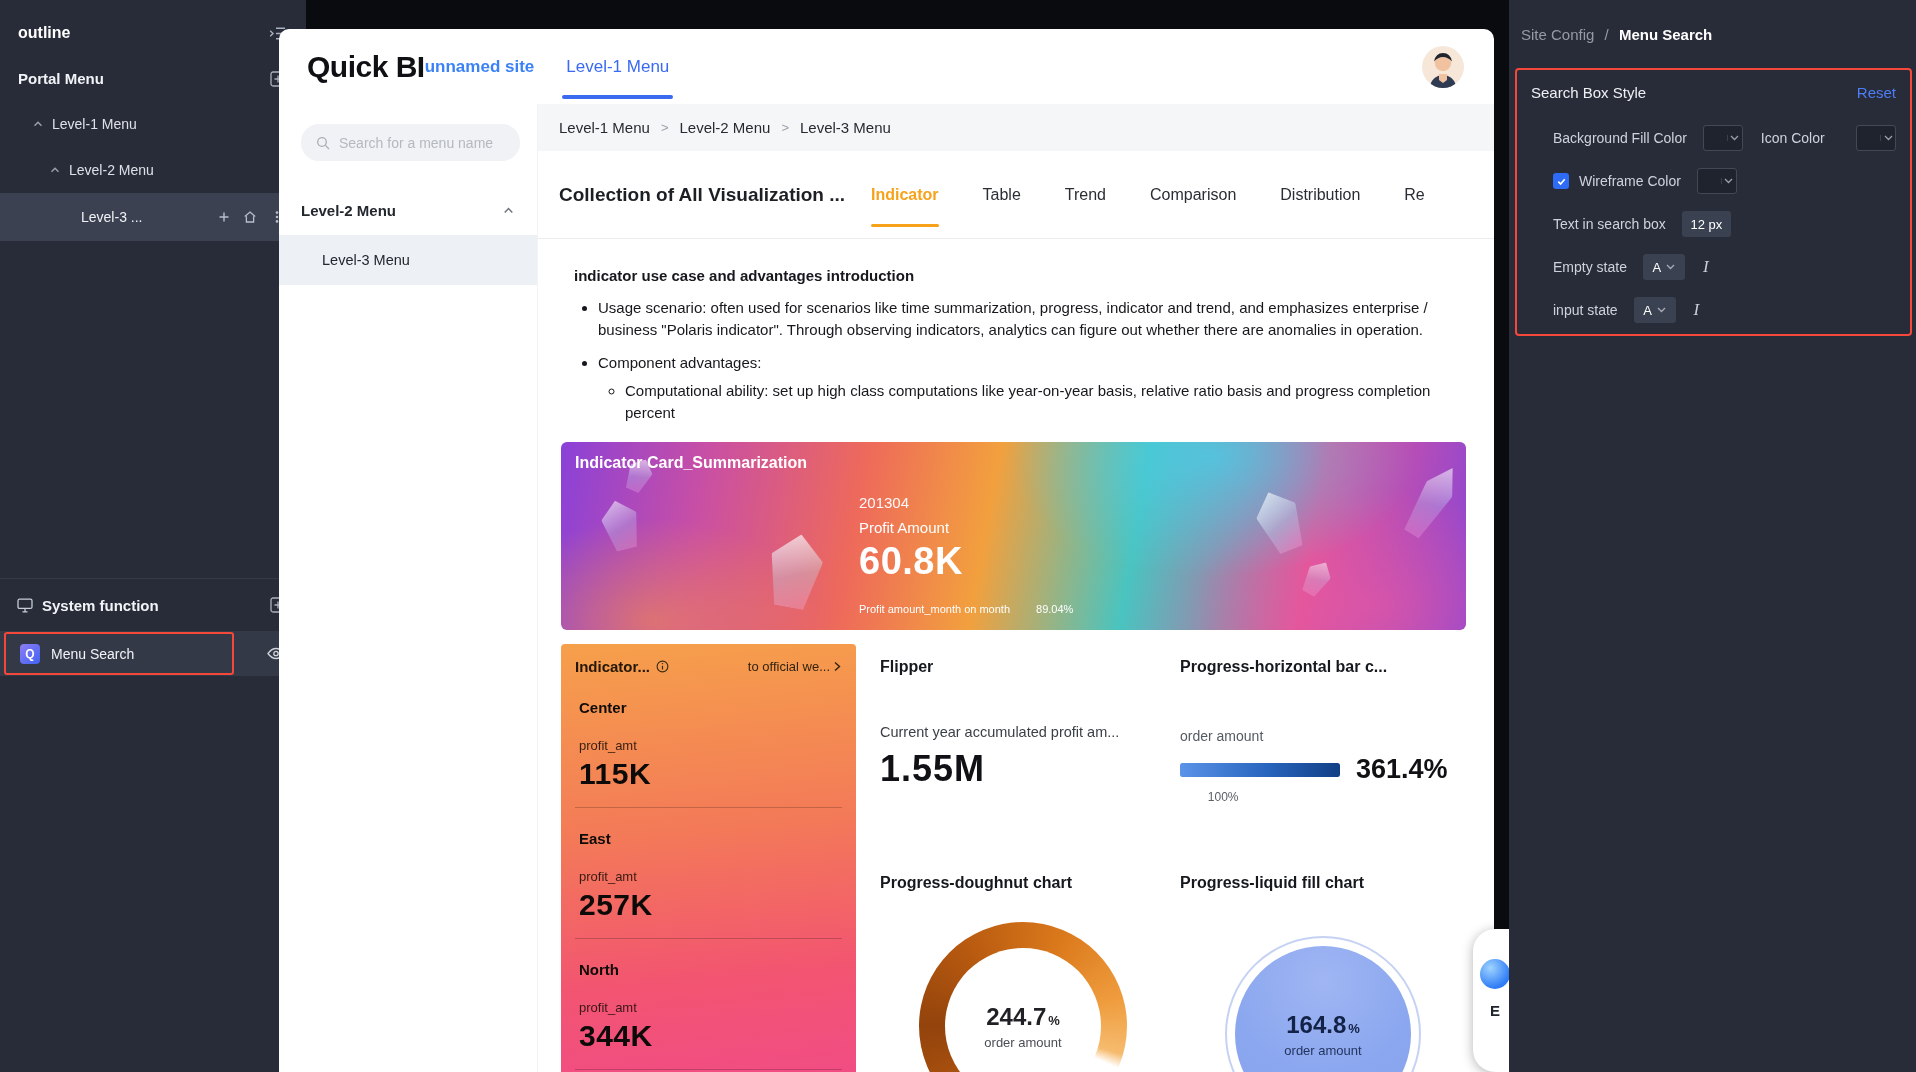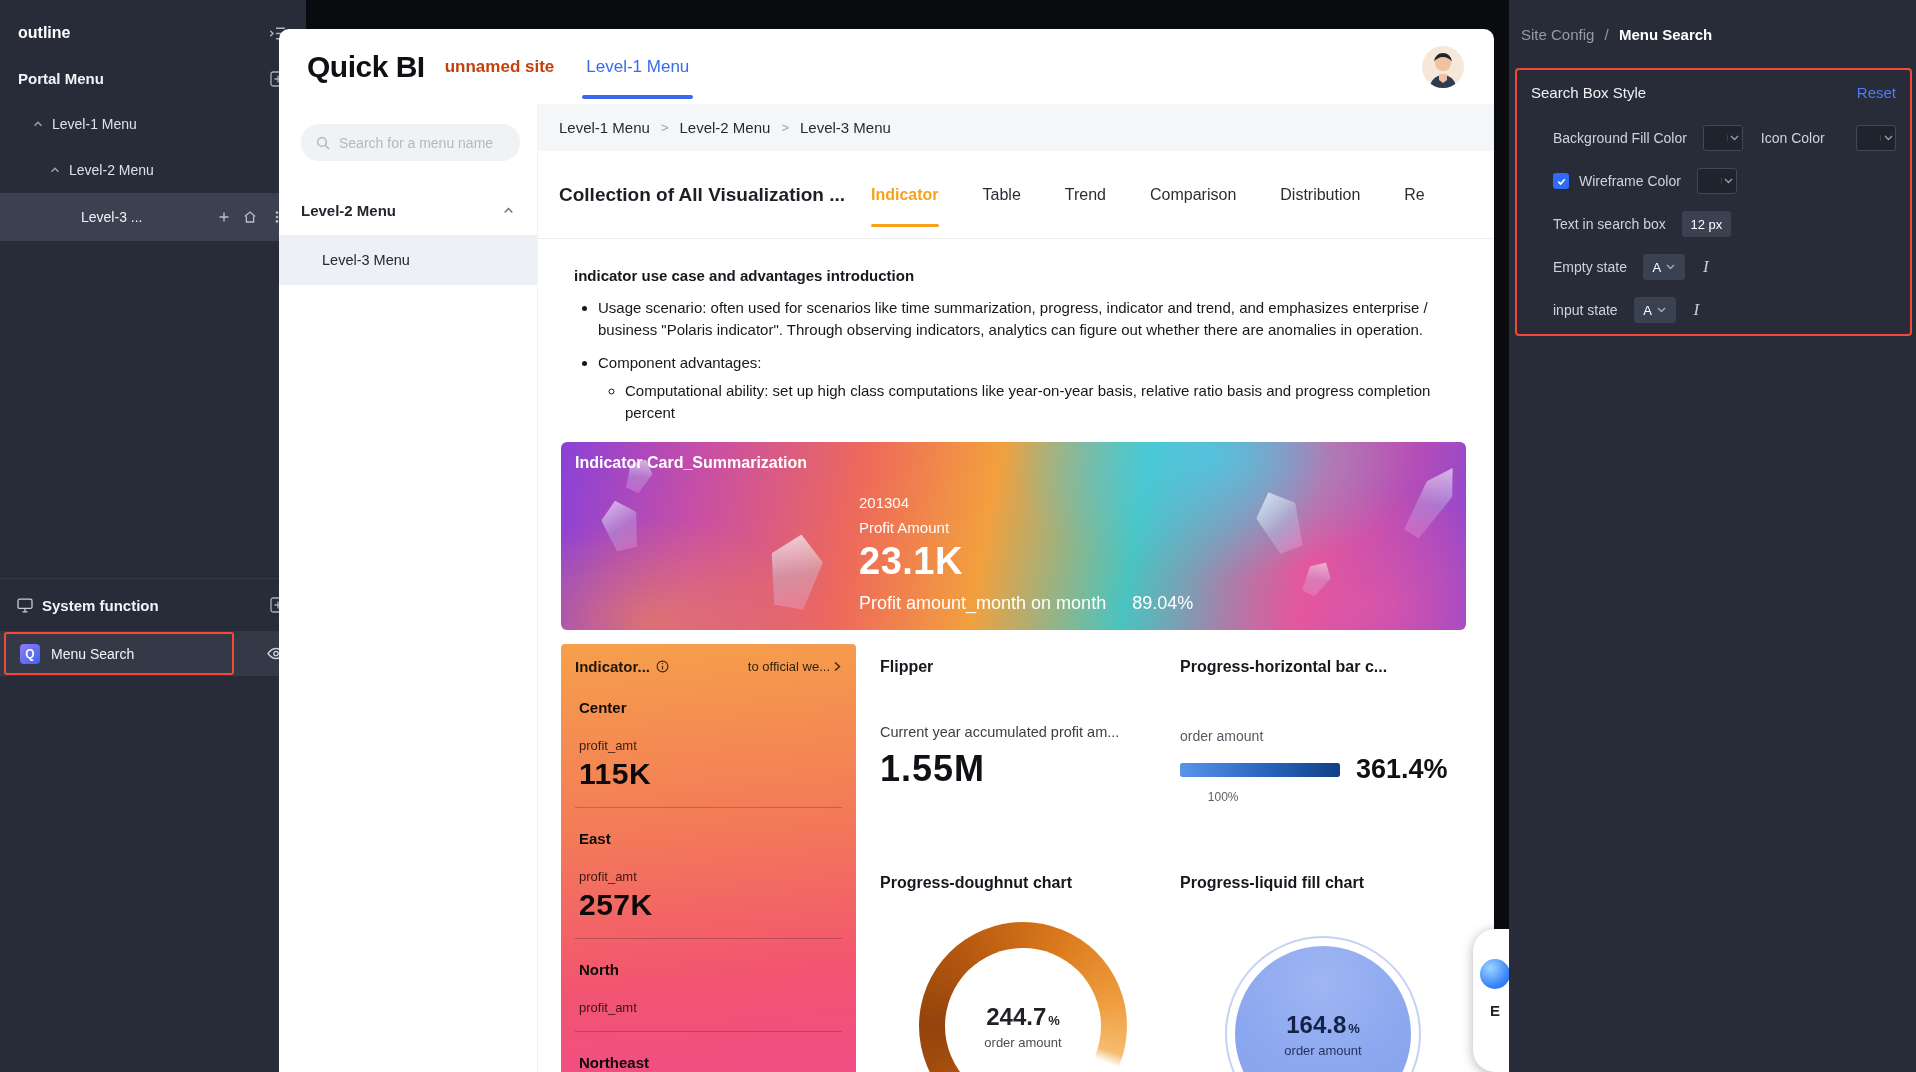--- a/index.html
+++ b/index.html
@@ -32,21 +32,21 @@
   .menu-search-row { position:relative; margin-top:6px; height:45px; background:#333947; display:flex; align-items:center; padding:0 20px; cursor:pointer; }
   .ms-outline { position:absolute; left:4px; top:1px; bottom:1px; width:230px; border:2px solid #f5483b; border-radius:3px; pointer-events:none; }
   .q-icon { width:20px; height:20px; border-radius:4px; background:linear-gradient(135deg,#8f7df5,#3f63f3); color:#fff; font-size:12px; font-weight:700; display:flex; align-items:center; justify-content:center; }
   .ms-label { margin-left:11px; font-size:14px; color:#f2f3f7; }
   .eye { position:absolute; right:21px; color:#cfd3db; cursor:pointer; }
 
   
   .main-card { position:absolute; left:279px; top:29px; width:1215px; height:1055px; background:#fff; border-radius:10px 10px 0 0; overflow:hidden; z-index:3; }
   .card-header { height:75px; display:flex; align-items:center; padding:0 30px 0 28px; }
   .logo { font-size:30px; font-weight:800; letter-spacing:-0.5px; color:#0e1013; }
-  .site-name { margin-left:20px; font-size:17px; font-weight:700; color:#c2410c; }
+  .site-name { font-size:17px; font-weight:700; color:#3b82f6; }
   .nav-tab { margin-left:32px; height:100%; display:flex; align-items:center; position:relative; color:#3a6af0; font-size:17px; cursor:pointer; }
   .nav-tab::after { content:''; position:absolute; left:-4px; right:-4px; bottom:5px; height:4px; border-radius:2px; background:#3a6af0; }
   .avatar { margin-left:auto; width:42px; height:42px; border-radius:50%; overflow:hidden; background:#f3f4f6; cursor:pointer; }
   .card-body { display:flex; height:980px; }
 
   
   .menu-col { width:259px; flex-shrink:0; border-right:1px solid #f2f3f5; padding-top:20px; }
   .menu-search-box { margin:0 17px 0 22px; height:37px; background:#f1f2f5; border-radius:18px; display:flex; align-items:center; gap:9px; padding:0 15px; color:#b4b8c0; }
   .menu-search-box .icon { color:#a9adb6; }
   .menu-search-box input { border:none; outline:none; background:transparent; flex:1; font-family:"Liberation Sans",sans-serif; font-size:14px; color:#555a62; }
@@ -80,21 +80,21 @@
       radial-gradient(ellipse 340px 200px at 72% 8%, rgba(72,206,234,0.75), rgba(72,206,234,0) 60%),
       radial-gradient(ellipse 300px 190px at 90% 88%, rgba(238,90,160,0.55), rgba(238,90,160,0) 62%),
       radial-gradient(ellipse 280px 170px at 10% 95%, rgba(250,150,60,0.5), rgba(250,150,60,0) 60%),
       linear-gradient(100deg,#8a41d8 0%,#c94fa4 16%,#ee6a5a 33%,#f2a03e 47%,#49c4c0 63%,#e0559b 82%,#8d46d2 100%);
   }
   .banner-title { position:absolute; left:14px; top:12px; color:#fff; font-size:16px; font-weight:700; }
   .banner-metric { position:absolute; left:298px; top:52px; color:#fff; }
   .b-period { font-size:15px; opacity:.96; }
   .b-label { margin-top:8px; font-size:15px; }
   .b-value { margin-top:4px; font-size:38px; font-weight:800; letter-spacing:.5px; }
-  .b-footer { margin-top:10px; display:flex; gap:26px; font-size:18px; }
+  .b-footer { margin-top:20px; display:flex; gap:26px; font-size:11px; }
   .gem { position:absolute; clip-path:polygon(50% 0,100% 32%,78% 100%,22% 100%,0 32%); background:linear-gradient(160deg,rgba(255,255,255,.85),rgba(190,235,255,.35) 55%,rgba(255,170,230,.35)); }
   .gem.g1 { left:66px; top:16px; width:24px; height:34px; transform:rotate(24deg); opacity:.8; }
   .gem.g2 { left:42px; top:58px; width:36px; height:50px; transform:rotate(-14deg); opacity:.75; }
   .gem.g3 { left:208px; top:92px; width:52px; height:74px; transform:rotate(10deg); opacity:.9; }
   .gem.g4 { left:698px; top:48px; width:42px; height:62px; transform:rotate(-22deg); opacity:.85; }
   .gem.g5 { left:744px; top:118px; width:24px; height:36px; transform:rotate(30deg); opacity:.7; }
   .gem.g6 { left:856px; top:20px; width:30px; height:78px; transform:rotate(32deg); opacity:.75; }
 
   
   .cards-row { display:flex; gap:24px; margin:14px 28px 0 23px; flex:1; min-height:0; }
@@ -334,21 +334,21 @@
           <span class="gem g1"></span>
           <span class="gem g2"></span>
           <span class="gem g3"></span>
           <span class="gem g4"></span>
           <span class="gem g5"></span>
           <span class="gem g6"></span>
           <div class="banner-title">Indicator Card_Summarization</div>
           <div class="banner-metric">
             <div class="b-period">201304</div>
             <div class="b-label">Profit Amount</div>
-            <div class="b-value">23.1K</div>
+            <div class="b-value">60.8K</div>
             <div class="b-footer">
               <span>Profit amount_month on month</span>
               <span>89.04%</span>
             </div>
           </div>
         </div>
         <div class="cards-row">
           <div class="card-indicator">
             <div class="ci-head">
               <span class="ci-title">Indicator...</span>
@@ -375,20 +375,21 @@
                 <div class="ci-value">115K</div>
               </div>
               <div class="ci-item">
                 <div class="ci-region">East</div>
                 <div class="ci-field">profit_amt</div>
                 <div class="ci-value">257K</div>
               </div>
               <div class="ci-item">
                 <div class="ci-region">North</div>
                 <div class="ci-field">profit_amt</div>
+                <div class="ci-value">344K</div>
               </div>
               <div class="ci-item last">
                 <div class="ci-region">Northeast</div>
               </div>
             </div>
           </div>
           <div class="cards-grid">
             <div class="mini-card">
               <div class="mini-title">Flipper</div>
               <div class="flip-label">Current year accumulated profit am...</div>

